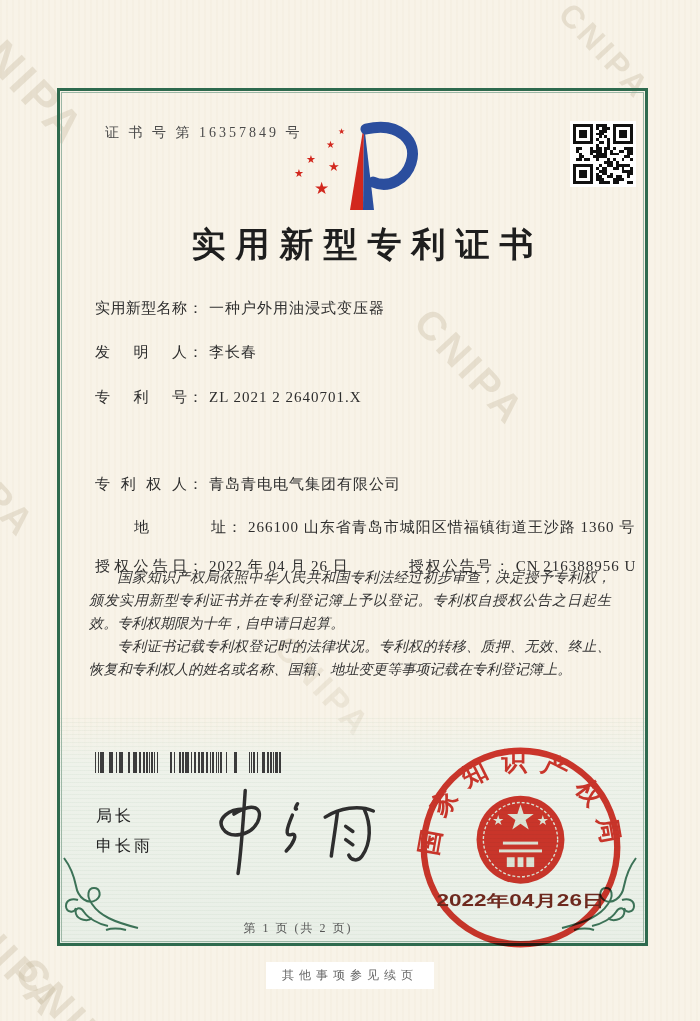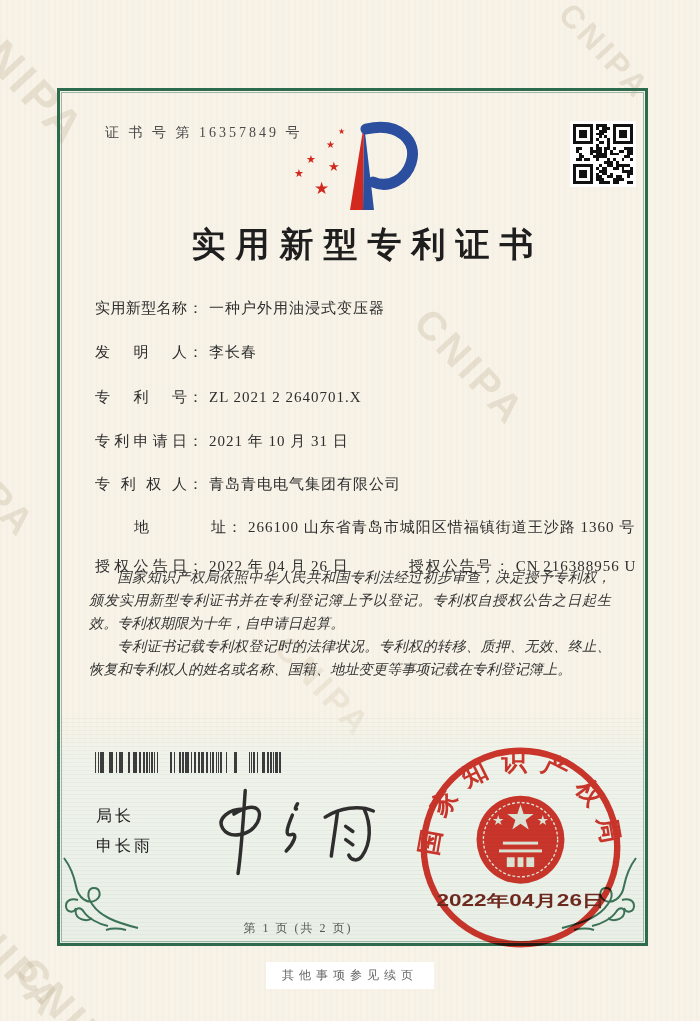--- a/index.html
+++ b/index.html
@@ -241,23 +241,20 @@
 
   <div class="row" style="top:299px;">
     <span class="lbl">实用新型名称</span><span class="colon">：</span><span class="val">一种户外用油浸式变压器</span>
   </div>
   <div class="row" style="top:343px;">
     <span class="lbl">发明人</span><span class="colon">：</span><span class="val">李长春</span>
   </div>
   <div class="row" style="top:388px;">
     <span class="lbl">专利号</span><span class="colon">：</span><span class="val">ZL 2021 2 2640701.X</span>
   </div>
-  <div class="row" style="top:432px;">
-    <span class="lbl">专利申请日</span><span class="colon">：</span><span class="val">2021 年 10 月 31 日</span>
-  </div>
   <div class="row" style="top:475px;">
     <span class="lbl">专利权人</span><span class="colon">：</span><span class="val">青岛青电电气集团有限公司</span>
   </div>
   <div class="row" style="top:518px;margin-left:39px;">
     <span class="lbl">地址</span><span class="colon">：</span><span class="val">266100 山东省青岛市城阳区惜福镇街道王沙路 1360 号</span>
   </div>
   <div class="row" style="top:557px;">
     <span class="lbl">授权公告日</span><span class="colon">：</span><span class="val">2022 年 04 月 26 日</span><span class="grant2"><span class="lbl2">授权公告号</span><span class="colon">：</span><span class="val">CN 216388956 U</span></span>
   </div>
 

